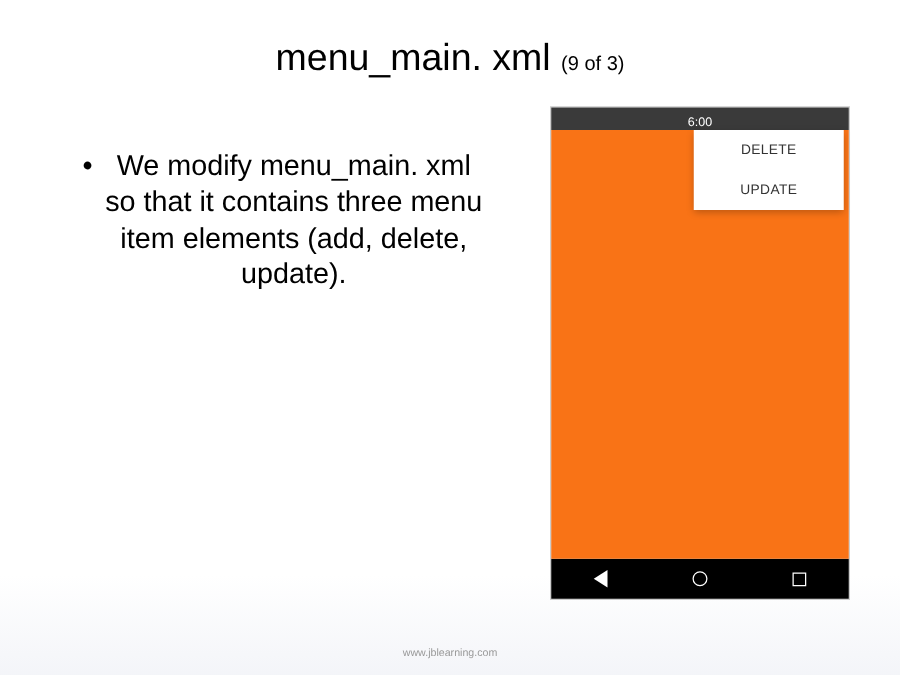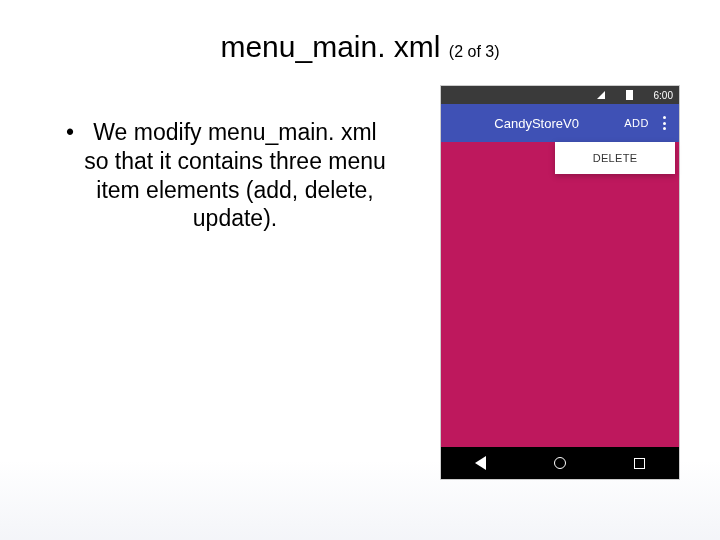--- a/index.html
+++ b/index.html
@@ -56,20 +56,21 @@
     .statusbar {
       height: 18px;
       background: #3a3a3a;
       color: #fff;
       display: flex;
       justify-content: flex-end;
       align-items: center;
       gap: 21px;
       padding: 0 6px;
       font-size: 10px;
+      flex-direction: column;
     }
     .statusbar .tri {
       width: 0; height: 0;
       border-left: 8px solid transparent;
       border-bottom: 8px solid #fff;
     }
     .statusbar .batt {
       width: 7px; height: 10px;
       border: 1px solid #fff;
       position: relative;
@@ -96,21 +97,21 @@
       width: 14px; height: 18px;
       display: flex; flex-direction: column;
       justify-content: space-between; align-items: center;
       padding: 2px 0;
     }
     .overflow-dots span {
       width: 3px; height: 3px; background: #fff; border-radius: 50%;
     }
     .phone-content {
       flex: 1;
-      background: #be185d;
+      background: #f97316;
       position: relative;
     }
     .dropdown {
       position: absolute;
       top: 0;
       right: 4px;
       width: 120px;
       background: #fff;
       box-shadow: 0 2px 6px rgba(0,0,0,0.25);
     }
@@ -152,51 +153,44 @@
       line-height: 1.3;
     }
   </style>
 </head>
 <body>
 
 <div class="bg-gradient"></div>
 
 <div class="title">
   <span class="title-main">menu_main. xml</span>
-  <span class="title-sub">(2 of 3)</span>
+  <span class="title-sub">(9 of 3)</span>
 </div>
 
 <div class="body-text">
   <div class="bullet-row">
     <div class="bullet-dot">•</div>
     <div class="bullet-content">We modify menu_main. xml so that it contains three menu item elements (add, delete, update).</div>
   </div>
 </div>
 
 <div class="phone">
   <div class="statusbar">
     <div class="tri"></div>
     <div class="batt"></div>
     <span>6:00</span>
   </div>
-  <div class="appbar">
-    <span class="appbar-title">CandyStoreV0</span>
-    <span class="appbar-action">ADD</span>
-    <div class="overflow-dots">
-      <span></span>
-        <span></span>
-        <span></span>
-    </div>
-  </div>
   <div class="phone-content">
     <div class="dropdown">
       <div class="dropdown-item">DELETE</div>
+      <div class="dropdown-item">UPDATE</div>
     </div>
   </div>
   <div class="navbar">
     <div class="nav-tri"></div>
     <div class="nav-circle"></div>
     <div class="nav-square"></div>
   </div>
 </div>
 
 <div class="footer">
+  <div>www.jblearning.com</div>
 </div>
 
 </body></html>

